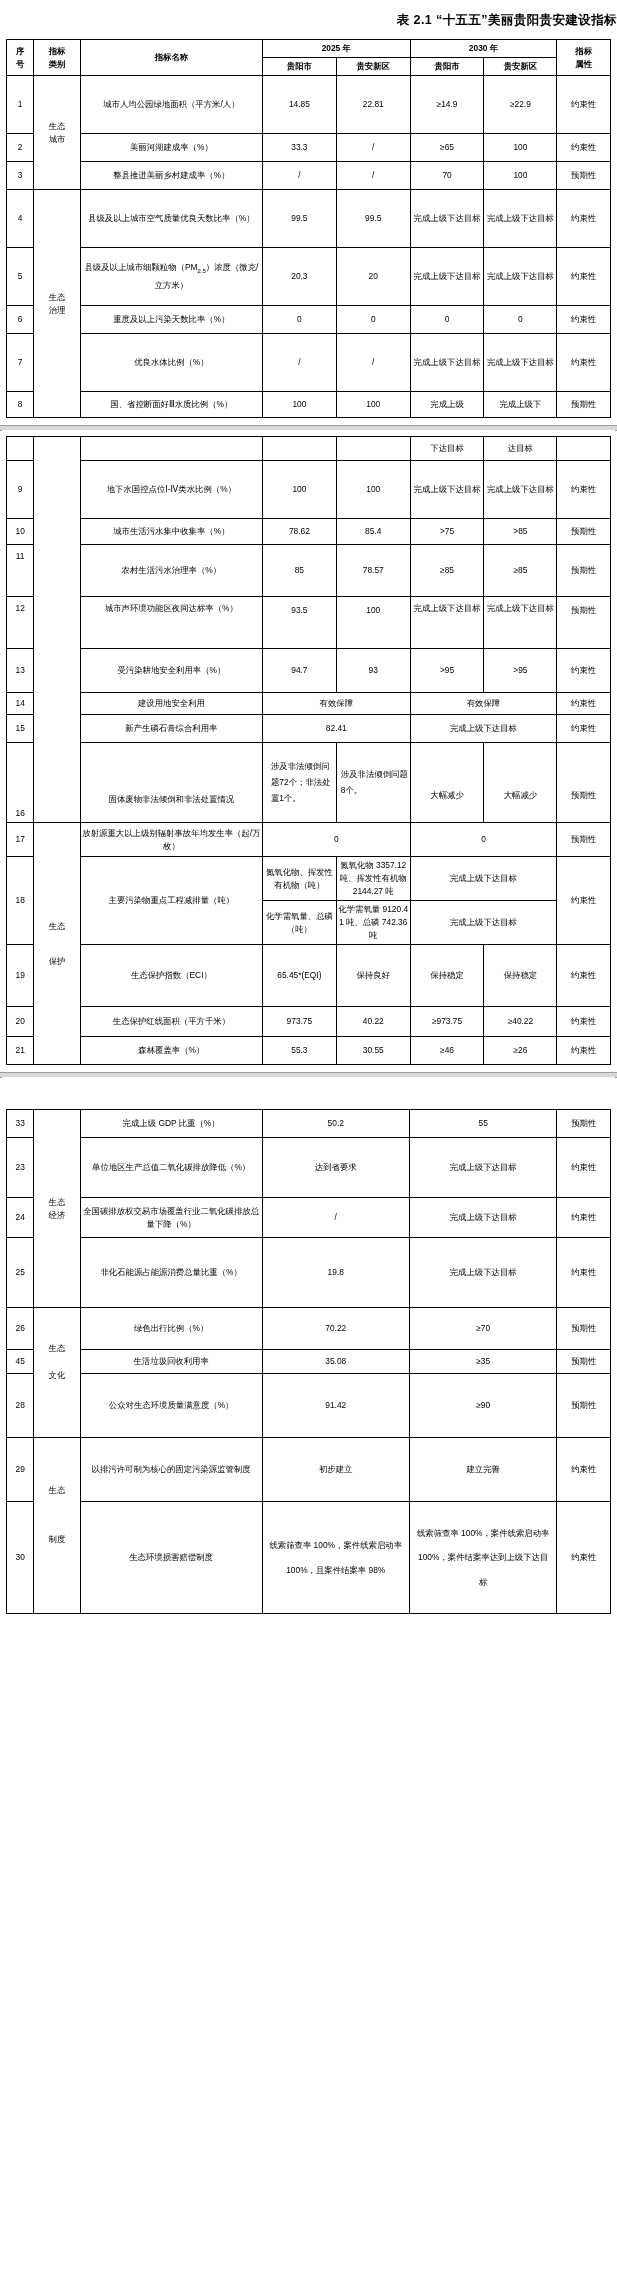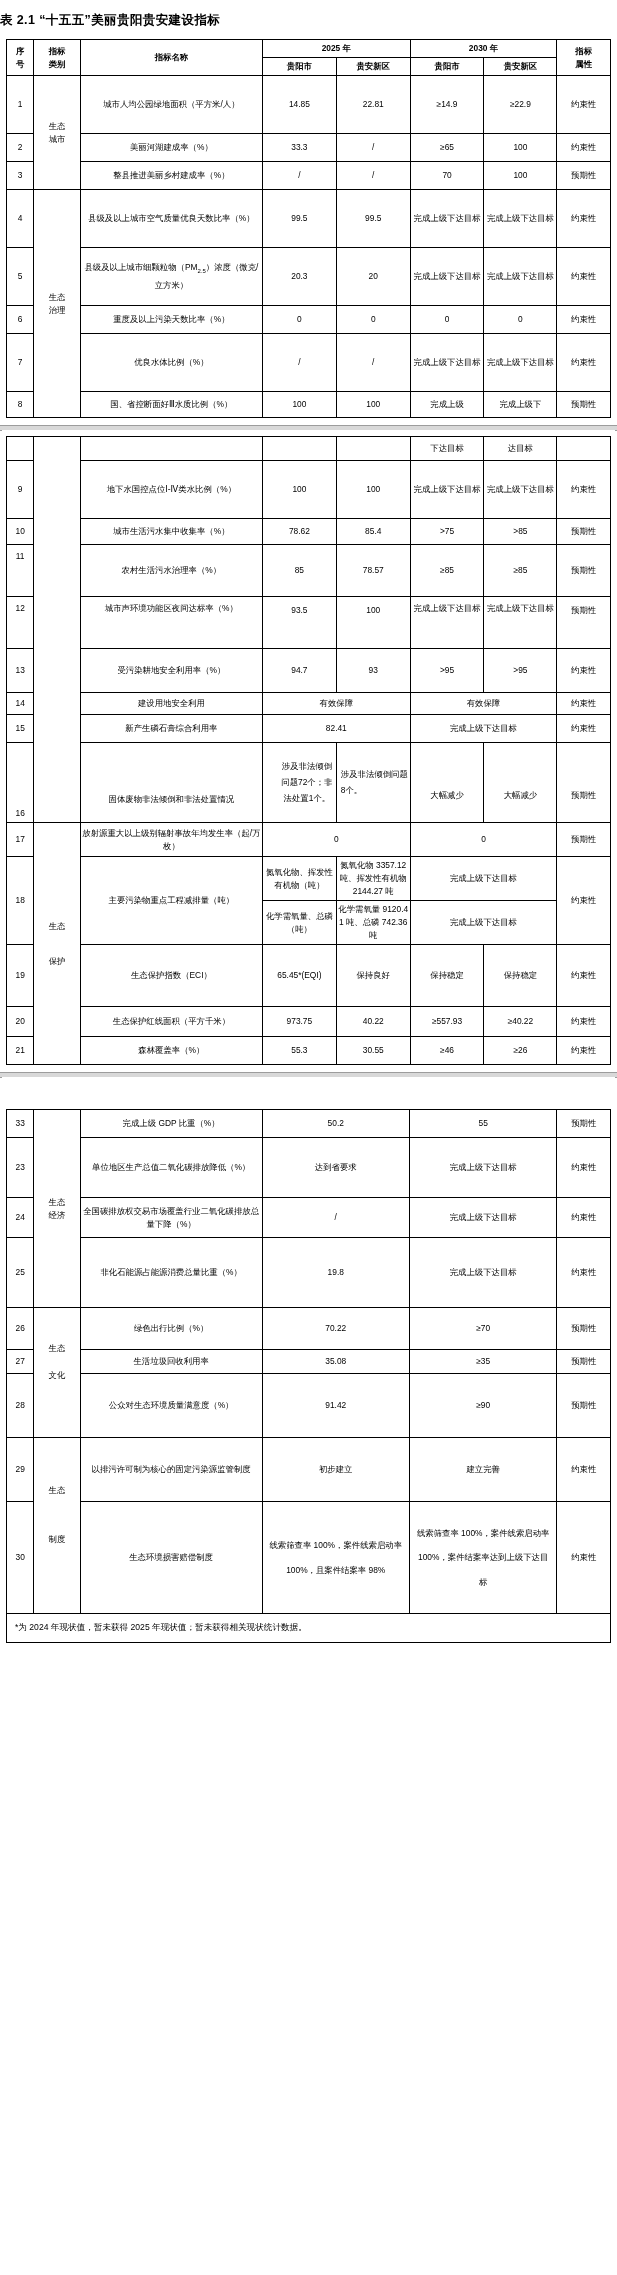--- a/index.html
+++ b/index.html
@@ -4,21 +4,21 @@
 <style>
   html,body{margin:0;padding:0;background:#fff;}
   body{
     width:617px;
     font-family:"Liberation Sans","DejaVu Sans",sans-serif;
     color:#000;
     -webkit-font-smoothing:none;
   }
   .page{width:617px;position:relative;}
   .title{
-    text-align:left;
+    text-align:right;
     font-size:12.5px;
     font-weight:bold;
     letter-spacing:.4px;
     padding:12px 0 10px 0;
   }
   table.tbl{
     border-collapse:collapse;
     table-layout:fixed;
     width:605px;
     margin:0 auto;
@@ -289,21 +289,21 @@
       <tr style="height:28px">
         <td>15</td>
         <td>新产生磷石膏综合利用率</td>
         <td colspan="2">82.41</td>
         <td colspan="2">完成上级下达目标</td>
         <td>约束性</td>
       </tr>
       <tr style="height:80px">
         <td style="vertical-align:bottom;">16</td>
         <td style="vertical-align:bottom;padding-bottom:16px">固体废物非法倾倒和非法处置情况</td>
-        <td style="text-align:center;padding-left:16px;line-height:1.9">涉及非法倾倒问题72个；非法处置1个。</td>
+        <td style="text-align:left;padding-left:8px;line-height:1.9">涉及非法倾倒问题72个；非法处置1个。</td>
         <td style="text-align:left;padding-left:4px;line-height:1.9">涉及非法倾倒问题8个。</td>
         <td style="vertical-align:bottom;padding-bottom:20px">大幅减少</td>
         <td style="vertical-align:bottom;padding-bottom:20px">大幅减少</td>
         <td style="vertical-align:bottom;padding-bottom:20px">预期性</td>
       </tr>
       <tr style="height:34px">
         <td>17</td>
         <td rowspan="9" style="vertical-align:middle">
           <span class="blk">生态</span>
           <span class="blk" style="margin-top:22px">保护</span>
@@ -337,21 +337,21 @@
         <td>保持良好</td>
         <td>保持稳定</td>
         <td>保持稳定</td>
         <td>约束性</td>
       </tr>
       <tr style="height:30px">
         <td>20</td>
         <td>生态保护红线面积（平方千米）</td>
         <td>973.75</td>
         <td>40.22</td>
-        <td>≥557.93</td>
+        <td>≥973.75</td>
         <td>≥40.22</td>
         <td>约束性</td>
       </tr>
       <tr style="height:28px">
         <td>21</td>
         <td>森林覆盖率（%）</td>
         <td>55.3</td>
         <td>30.55</td>
         <td>≥46</td>
         <td>≥26</td>
@@ -409,21 +409,21 @@
         <td rowspan="3" style="vertical-align:top;padding-top:34px">
           <span class="blk">生态</span>
           <span class="blk" style="margin-top:14px">文化</span>
         </td>
         <td>绿色出行比例（%）</td>
         <td>70.22</td>
         <td>≥70</td>
         <td>预期性</td>
       </tr>
       <tr style="height:24px">
-        <td>27</td>
+        <td>45</td>
         <td>生活垃圾回收利用率</td>
         <td>35.08</td>
         <td>≥35</td>
         <td>预期性</td>
       </tr>
       <tr style="height:64px">
         <td>28</td>
         <td class="tall2">公众对生态环境质量满意度（%）</td>
         <td>91.42</td>
         <td>≥90</td>
@@ -443,22 +443,15 @@
       <tr style="height:112px">
         <td>30</td>
         <td>生态环境损害赔偿制度</td>
         <td style="line-height:2.9;padding:0 6px">线索筛查率 100%，案件线索启动率 100%，且案件结案率 98%</td>
         <td style="line-height:2.9;padding:0 6px">线索筛查率 100%，案件线索启动率 100%，案件结案率达到上级下达目标</td>
         <td>约束性</td>
       </tr>
     </tbody>
   </table>
 
-  <table class="footnote-tbl" style="margin-top:-1px">
-    <tbody>
-      <tr>
-        <td>*为 2024 年现状值，暂未获得 2025 年现状值；暂未获得相关现状统计数据。</td>
-      </tr>
-    </tbody>
-  </table>
 
   <div style="height:14px"></div>
 </div>
 
 </body></html>

